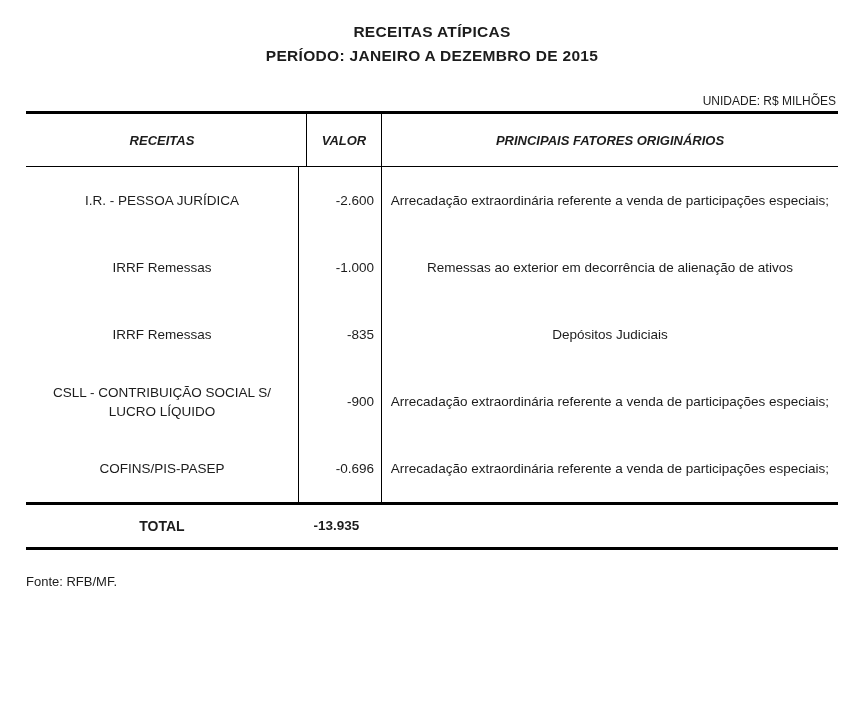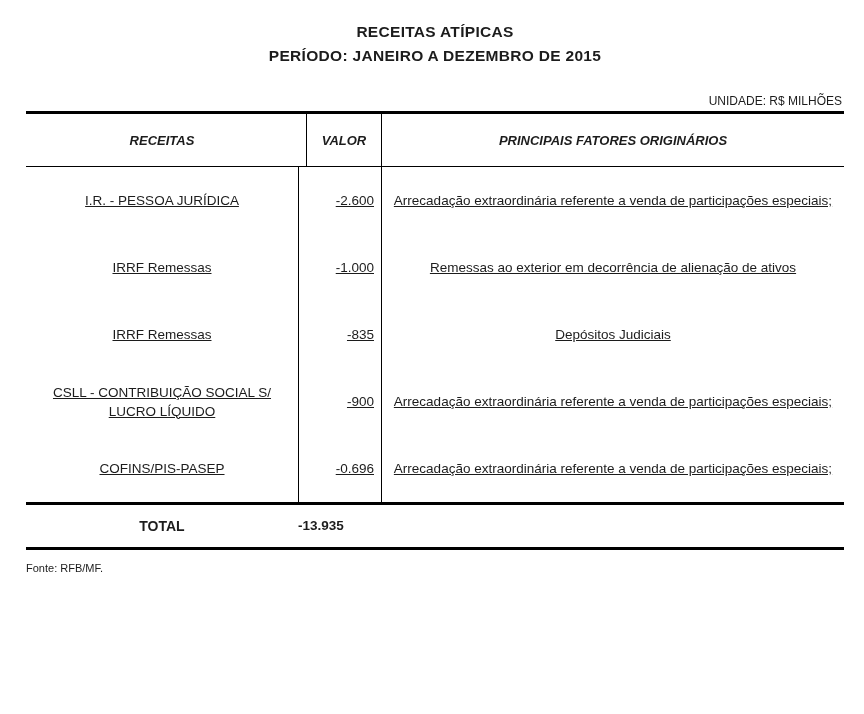--- a/index.html
+++ b/index.html
@@ -7,21 +7,21 @@
     padding: 0;
     background: #ffffff;
     font-family: "Liberation Sans", sans-serif;
     color: #1c1c1c;
   }
   .page {
     position: relative;
     width: 864px;
     height: 714px;
     box-sizing: border-box;
-    padding: 16px 20px 0 26px;
+    padding: 16px 26px 0 26px;
     background: #ffffff;
     overflow: hidden;
   }
   .title-block { text-align: center; margin-top: 4px; }
   .report-title, .report-subtitle {
     font-weight: bold;
     font-size: 15.5px;
     line-height: 24px;
     letter-spacing: 0.3px;
   }
@@ -55,21 +55,20 @@
   .cell {
     font-size: 13.5px;
     display: flex;
     align-items: center;
     justify-content: center;
     text-align: center;
     min-height: 67px;
     padding: 4px 8px;
     box-sizing: border-box;
     line-height: 19px;
-    text-decoration: underline;
   }
   .col-valor {
     border-left: 1px solid #000000;
     border-right: 1px solid #000000;
     justify-content: flex-end;
     text-align: right;
     padding-right: 7px;
   }
   .total-row {
     display: grid;
@@ -79,26 +78,26 @@
   }
   .total-label {
     font-weight: bold;
     font-size: 14px;
     text-align: center;
     padding: 13px 0;
   }
   .total-value {
     font-weight: bold;
     font-size: 13.5px;
-    text-align: left;
+    text-align: center;
     padding: 13px 7px 13px 0;
   }
   .fonte {
-    font-size: 11px;
-    margin-top: 12px;
+    font-size: 13px;
+    margin-top: 24px;
   }
 </style>
 </head>
 <body>
 
 <div class="page">
 
   <div class="title-block">
     <div class="report-title">RECEITAS ATÍPICAS</div>
     <div class="report-subtitle">PERÍODO: JANEIRO A DEZEMBRO DE 2015</div>

